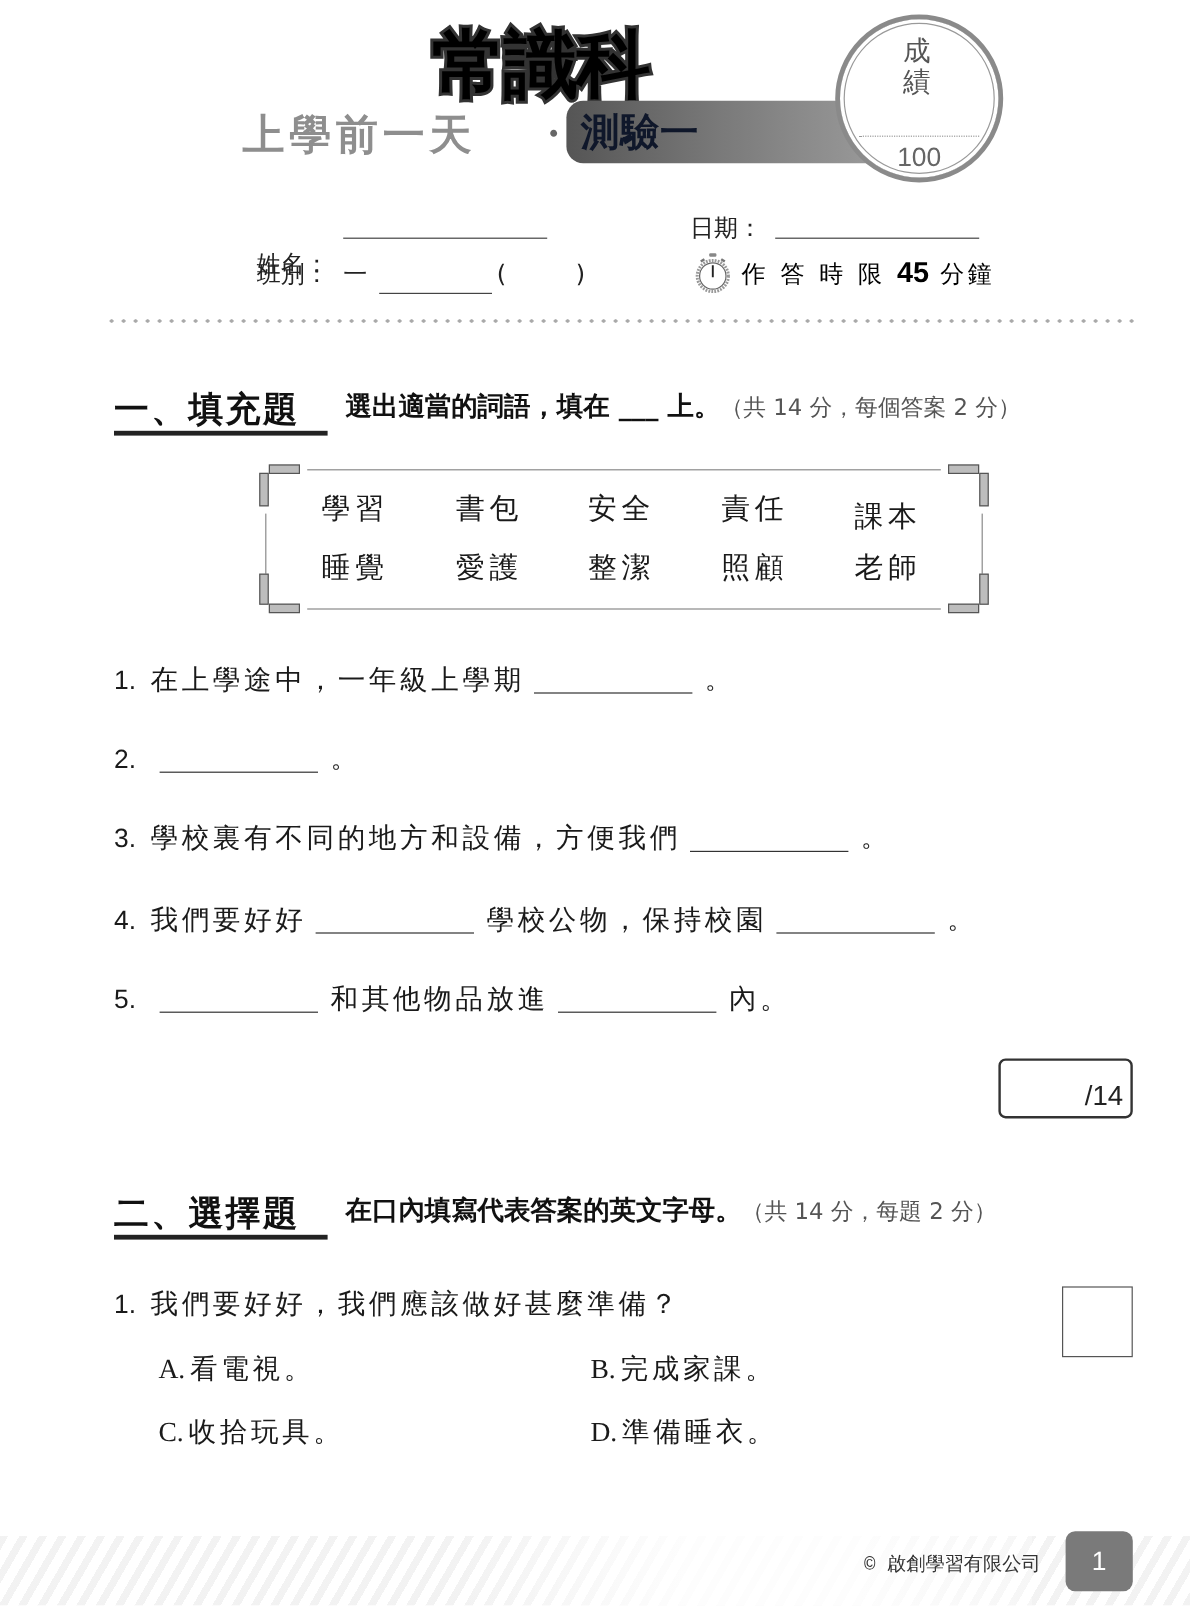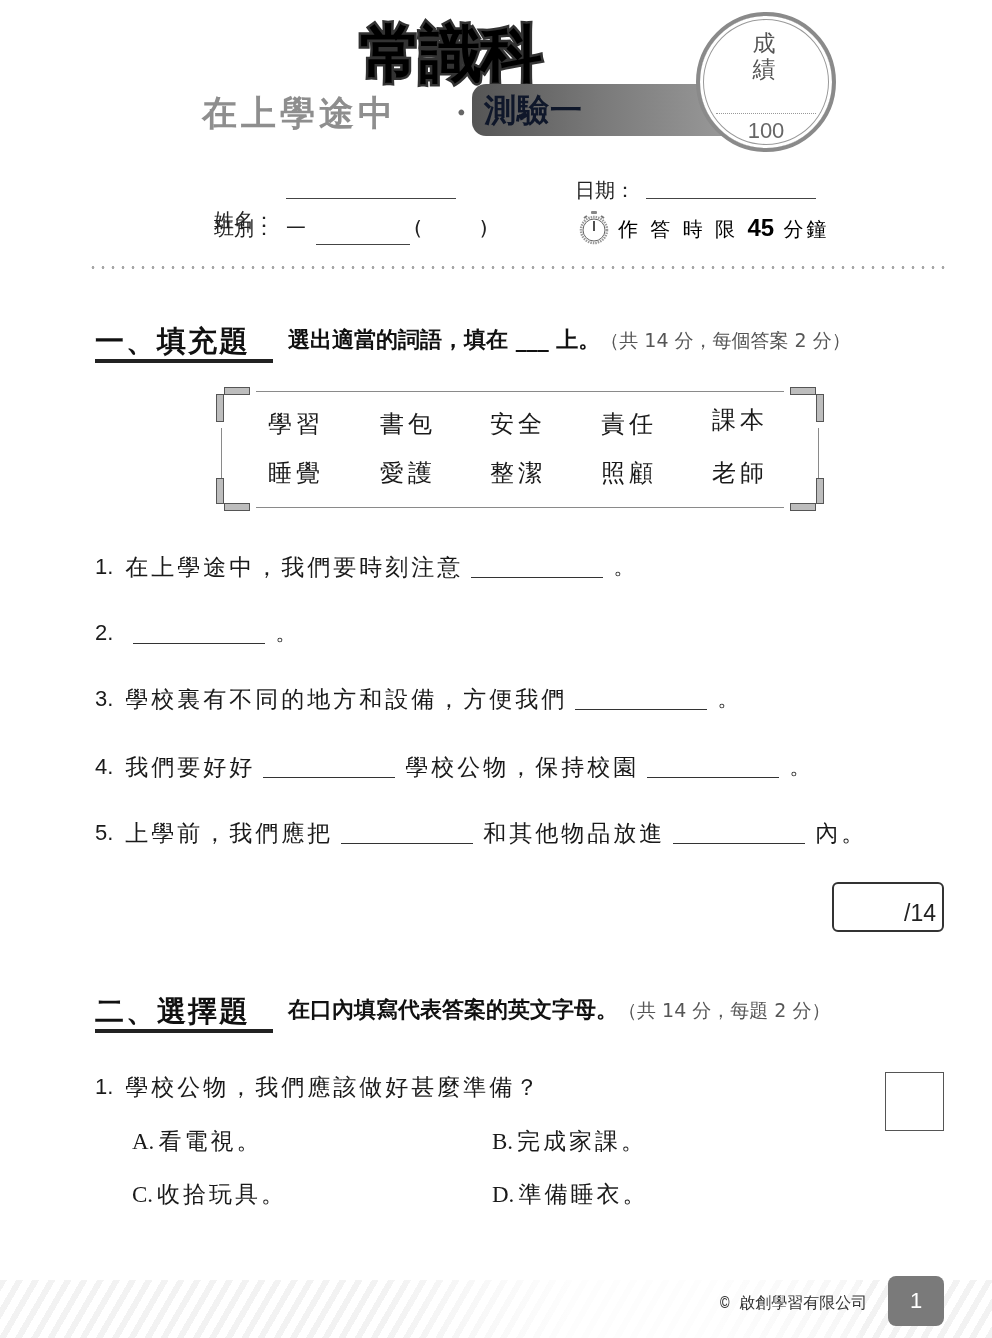--- a/index.html
+++ b/index.html
@@ -131,21 +131,21 @@
   .page-badge {
     left: 888px; top: 1276px; width: 56px; height: 50px; border-radius: 8px; background: #7a7a7a;
     color: #fff; font-family: "Liberation Sans", sans-serif; font-size: 22px; line-height: 50px; text-align: center;
   }
 </style>
 </head>
 <body>
 
 <div class="abs main-title">常識科</div>
 
-<div class="abs subtitle-grey">在上學途中</div>
+<div class="abs subtitle-grey">上學前一天</div>
 <div class="abs subtitle-dot">・</div>
 
 <div class="abs test-banner"></div>
 <div class="abs test-banner-label">測驗一</div>
 
 <div class="abs score-circle"></div>
 <div class="abs score-label">成 績</div>
 <div class="abs score-dots"></div>
 <div class="abs score-total">100</div>
 
@@ -192,32 +192,32 @@
   <div class="abs wb-bracket" style="left:600px; top:8px; width:8px; height:28px;"></div>
   <div class="abs wb-bracket" style="left:0px; top:92px; width:8px; height:26px;"></div>
   <div class="abs wb-bracket" style="left:8px; top:117px; width:26px; height:8px;"></div>
   <div class="abs wb-bracket" style="left:600px; top:92px; width:8px; height:26px;"></div>
   <div class="abs wb-bracket" style="left:574px; top:117px; width:26px; height:8px;"></div>
 
   <div class="abs wb-word" style="left:52px; top:22px;">學習</div>
   <div class="abs wb-word" style="left:164px; top:22px;">書包</div>
   <div class="abs wb-word" style="left:274px; top:22px;">安全</div>
   <div class="abs wb-word" style="left:385px; top:22px;">責任</div>
-  <div class="abs wb-word" style="left:496px; top:18px;">課本</div>
+  <div class="abs wb-word" style="left:496px; top:28px;">課本</div>
 
   <div class="abs wb-word" style="left:52px; top:71px;">睡覺</div>
   <div class="abs wb-word" style="left:164px; top:71px;">愛護</div>
   <div class="abs wb-word" style="left:274px; top:71px;">整潔</div>
   <div class="abs wb-word" style="left:385px; top:71px;">照顧</div>
   <div class="abs wb-word" style="left:496px; top:71px;">老師</div>
 </div>
 
 <div class="abs q-row" style="left:95px; top:550px;">
   <span class="q-num">1.</span>
-  <span>在上學途中，我們要時刻注意</span>
+  <span>在上學途中，一年級上學期</span>
   <span class="blank"></span>
   <span class="period">。</span>
 </div>
 
 <div class="abs q-row" style="left:95px; top:616px;">
   <span class="q-num">2.</span>
   <span class="blank"></span>
   <span class="period">。</span>
 </div>
 
@@ -232,39 +232,38 @@
   <span class="q-num">4.</span>
   <span>我們要好好</span>
   <span class="blank"></span>
   <span>學校公物，保持校園</span>
   <span class="blank"></span>
   <span class="period">。</span>
 </div>
 
 <div class="abs q-row" style="left:95px; top:816px;">
   <span class="q-num">5.</span>
-  <span>上學前，我們應把</span>
   <span class="blank"></span>
   <span>和其他物品放進</span>
   <span class="blank"></span>
   <span>內。</span>
 </div>
 
 <div class="abs score-box"></div>
 <div class="abs score-box-text">/14</div>
 
 <div class="abs sec-title" style="left:95px; top:992px;">二、選擇題</div>
 <div class="abs sec-underline" style="left:95px; top:1029px; width:178px;"></div>
 <div class="abs" style="left:288px; top:992px; white-space:nowrap;">
   <span class="sec-instr">在口內填寫代表答案的英文字母。</span><span class="sec-points">（共 14 分，每題 2 分）</span>
 </div>
 
 <div class="abs q-row" style="left:95px; top:1070px;">
   <span class="q-num">1.</span>
-  <span>學校公物，我們應該做好甚麼準備？</span>
+  <span>我們要好好，我們應該做好甚麼準備？</span>
 </div>
 
 <div class="abs answer-box"></div>
 
 <div class="abs option" style="left:132px; top:1124px;">
   <span class="opt-letter">A.</span><span>看電視。</span>
 </div>
 <div class="abs option" style="left:492px; top:1124px;">
   <span class="opt-letter">B.</span><span>完成家課。</span>
 </div>

